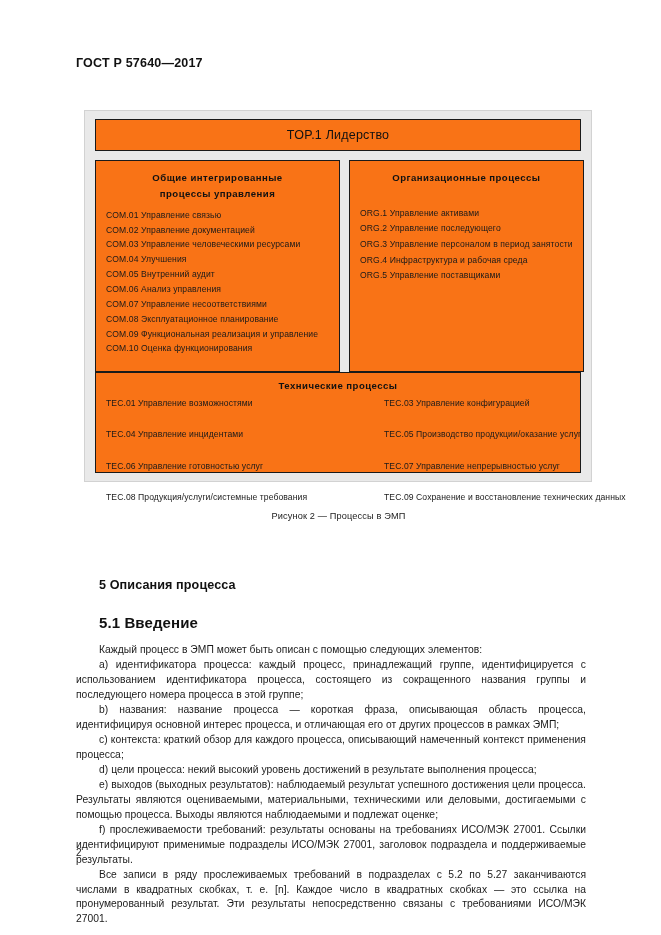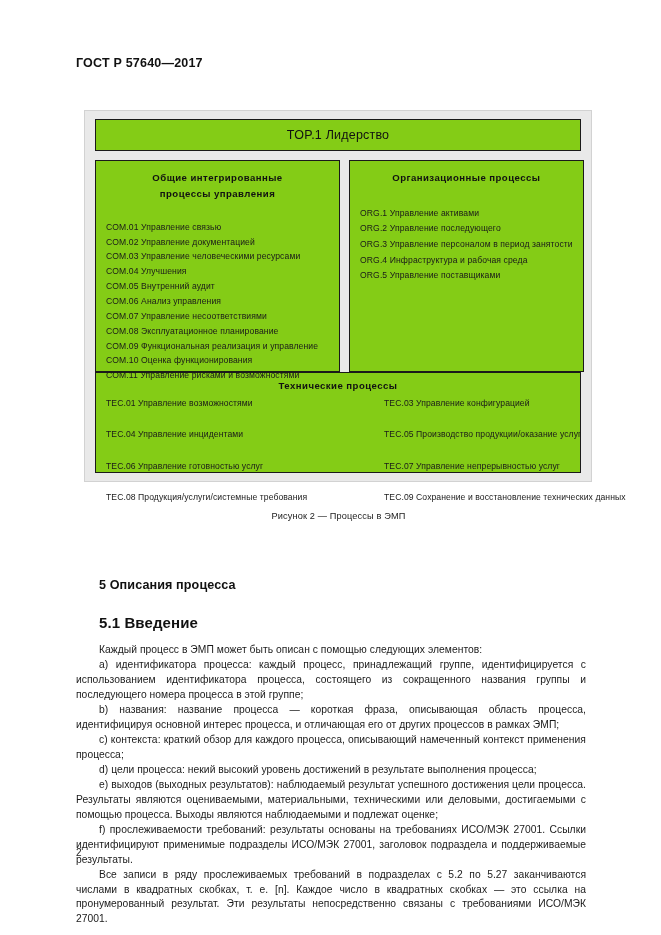--- a/index.html
+++ b/index.html
@@ -41,21 +41,21 @@
     top: 110px;
     width: 508px;
     height: 372px;
     background: #e9e9e9;
     border: 1px solid #d2d2d2;
     box-sizing: border-box;
     padding: 8px 10px;
   }
 
   .box {
-    background: #84cc16;
+    background: #f97316;
     border: 1.6px solid #1a1a1a;
     box-sizing: border-box;
   }
 
   .top-box {
     height: 32px;
     display: flex;
     align-items: center;
     justify-content: center;
   }
@@ -79,21 +79,21 @@
     height: 100%;
     box-sizing: border-box;
   }
 
   .box-heading {
     text-align: center;
     font-weight: bold;
     font-size: 9.6px;
     letter-spacing: 0.45px;
     line-height: 1.65;
-    margin-bottom: 18px;
+    margin-bottom: 6px;
     color: #111;
   }
   .box-heading-org { margin-bottom: 20px; }
 
   ul.proc-list {
     list-style: none;
     margin: 0;
     padding: 0;
   }
   ul.proc-list li {
@@ -212,21 +212,20 @@
             <li>COM.01 Управление связью</li>
             <li>COM.02 Управление документацией</li>
             <li>COM.03 Управление человеческими ресурсами</li>
             <li>COM.04 Улучшения</li>
             <li>COM.05 Внутренний аудит</li>
             <li>COM.06 Анализ управления</li>
             <li>COM.07 Управление несоответствиями</li>
             <li>COM.08 Эксплуатационное планирование</li>
             <li>COM.09 Функциональная реализация и управление</li>
             <li>COM.10 Оценка функционирования</li>
-            <li>COM.11 Управление рисками и возможностями</li>
           </ul>
         </div>
       </div>
 
       <div class="box col-right">
         <div class="box-inner">
           <div class="box-heading box-heading-org">Организационные процессы</div>
           <ul class="proc-list org">
             <li>ORG.1 Управление активами</li>
             <li>ORG.2 Управление последующего</li>

